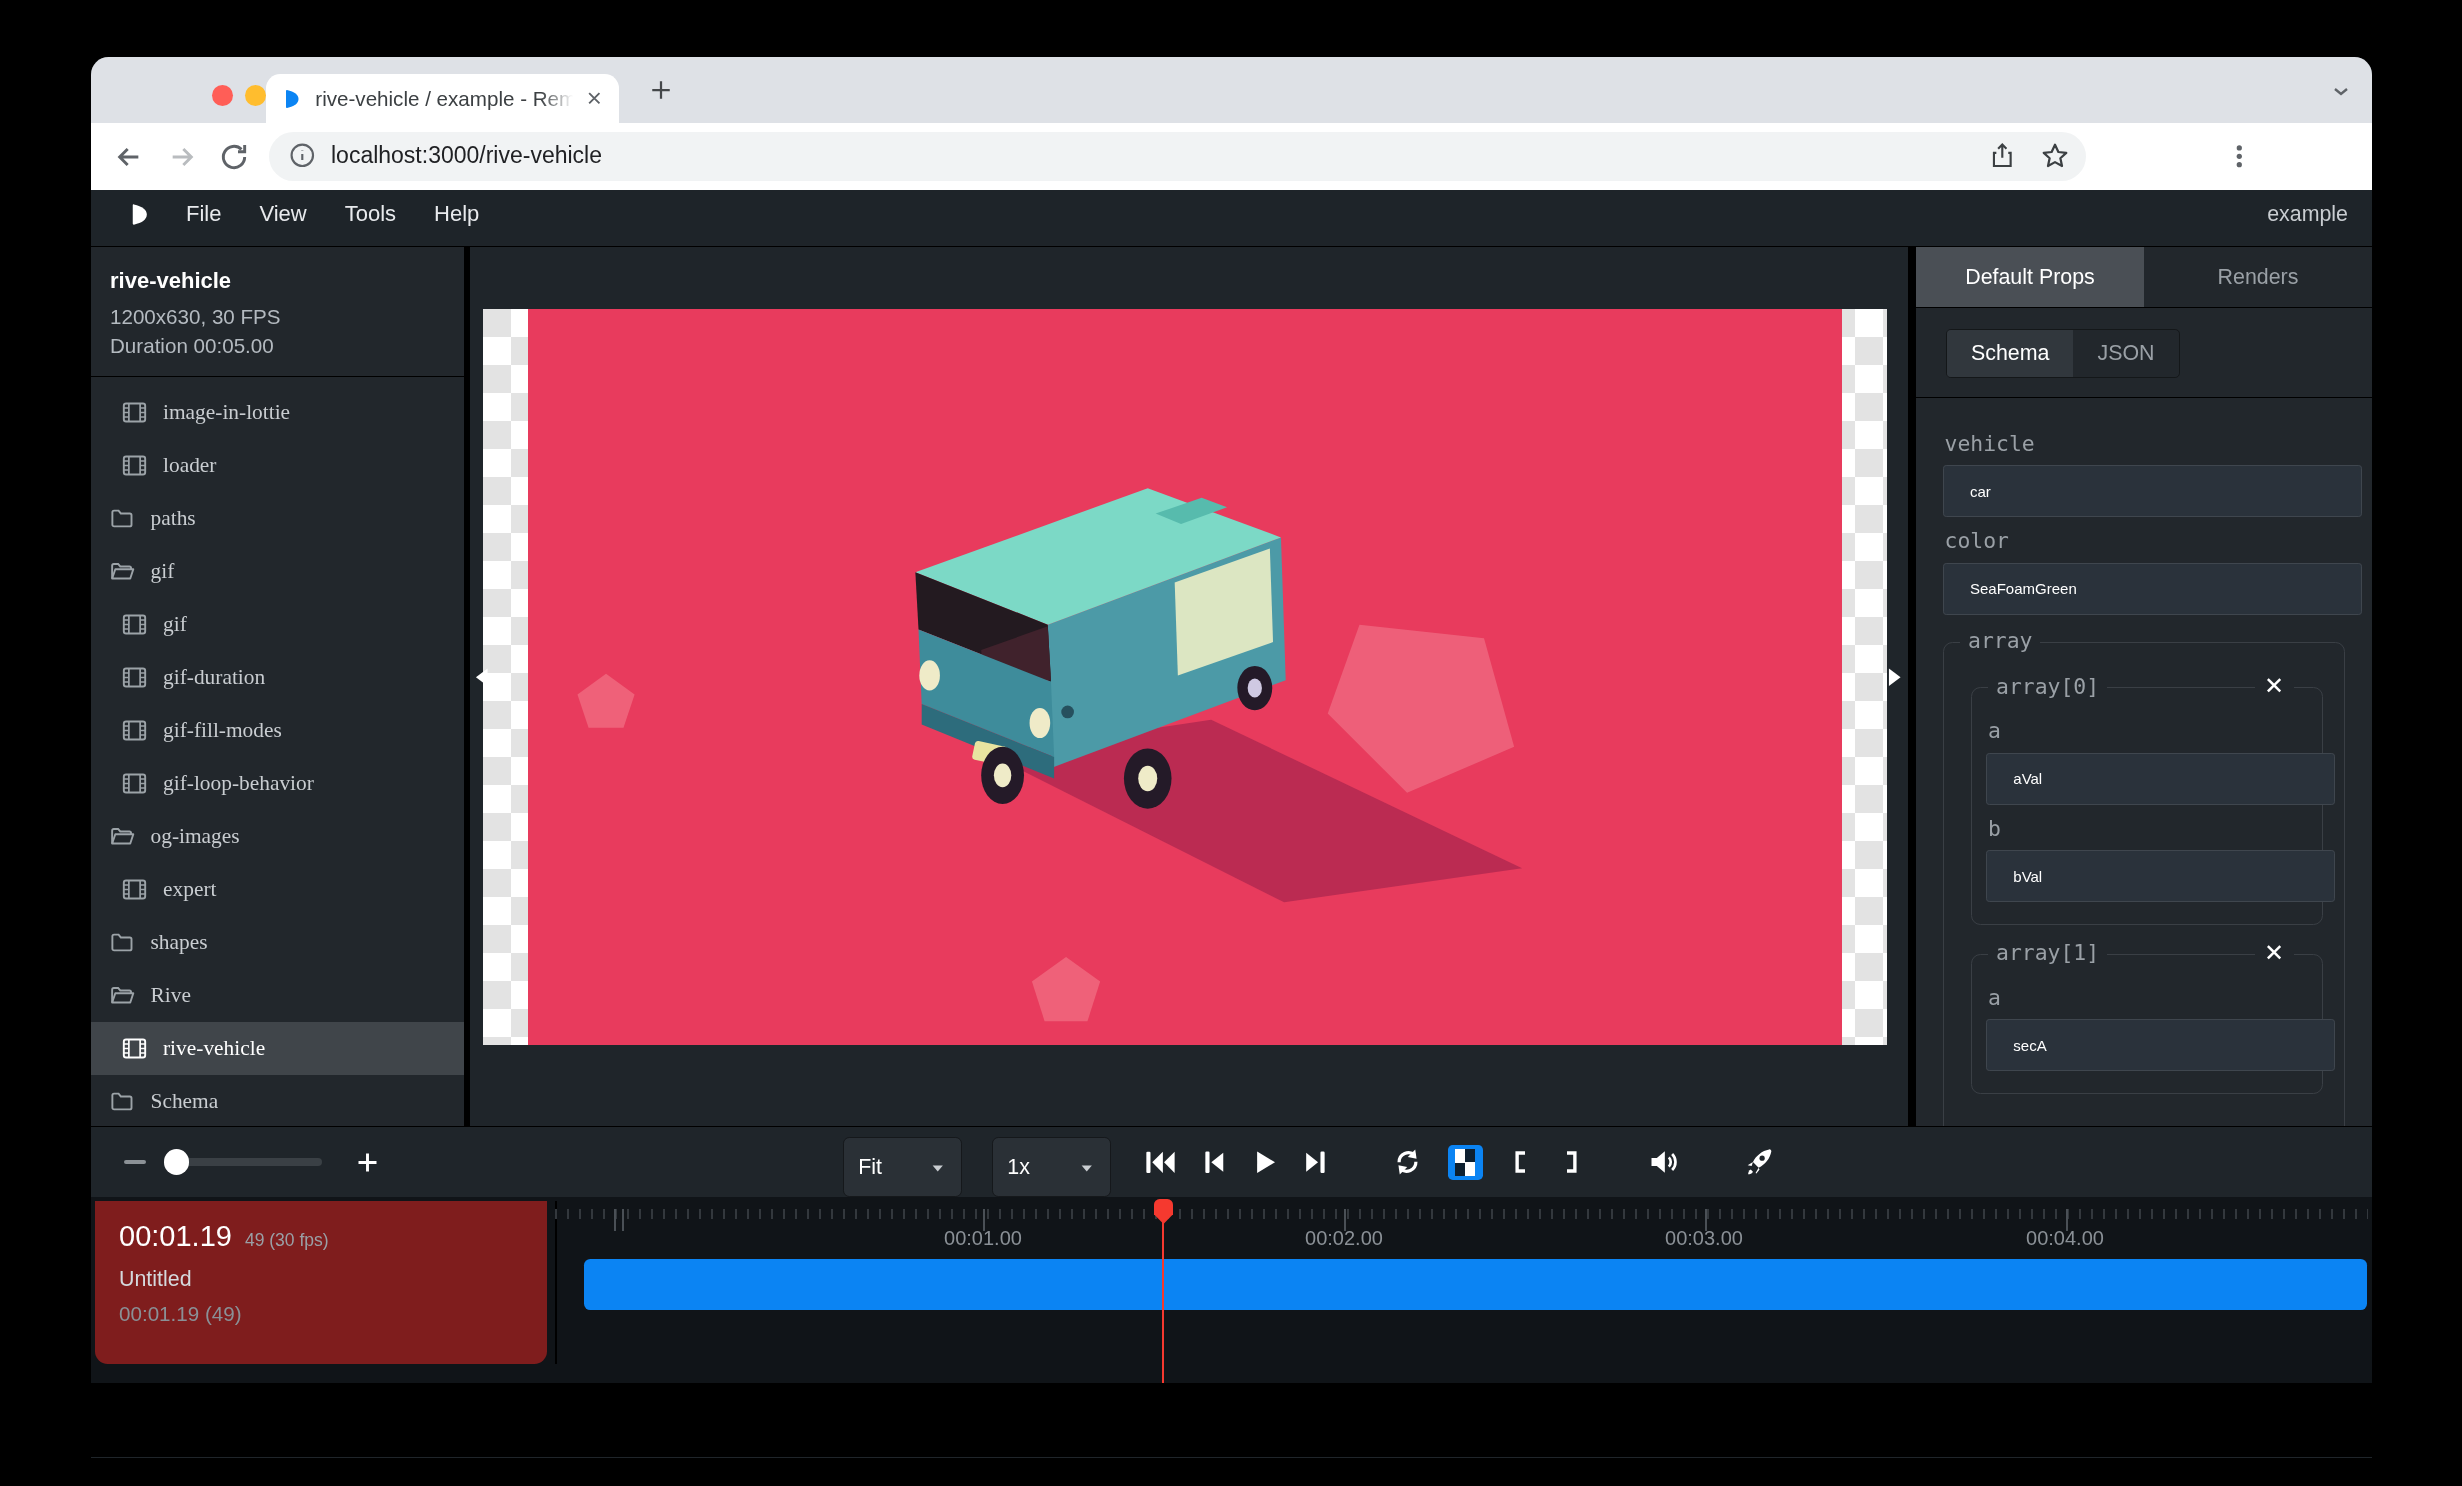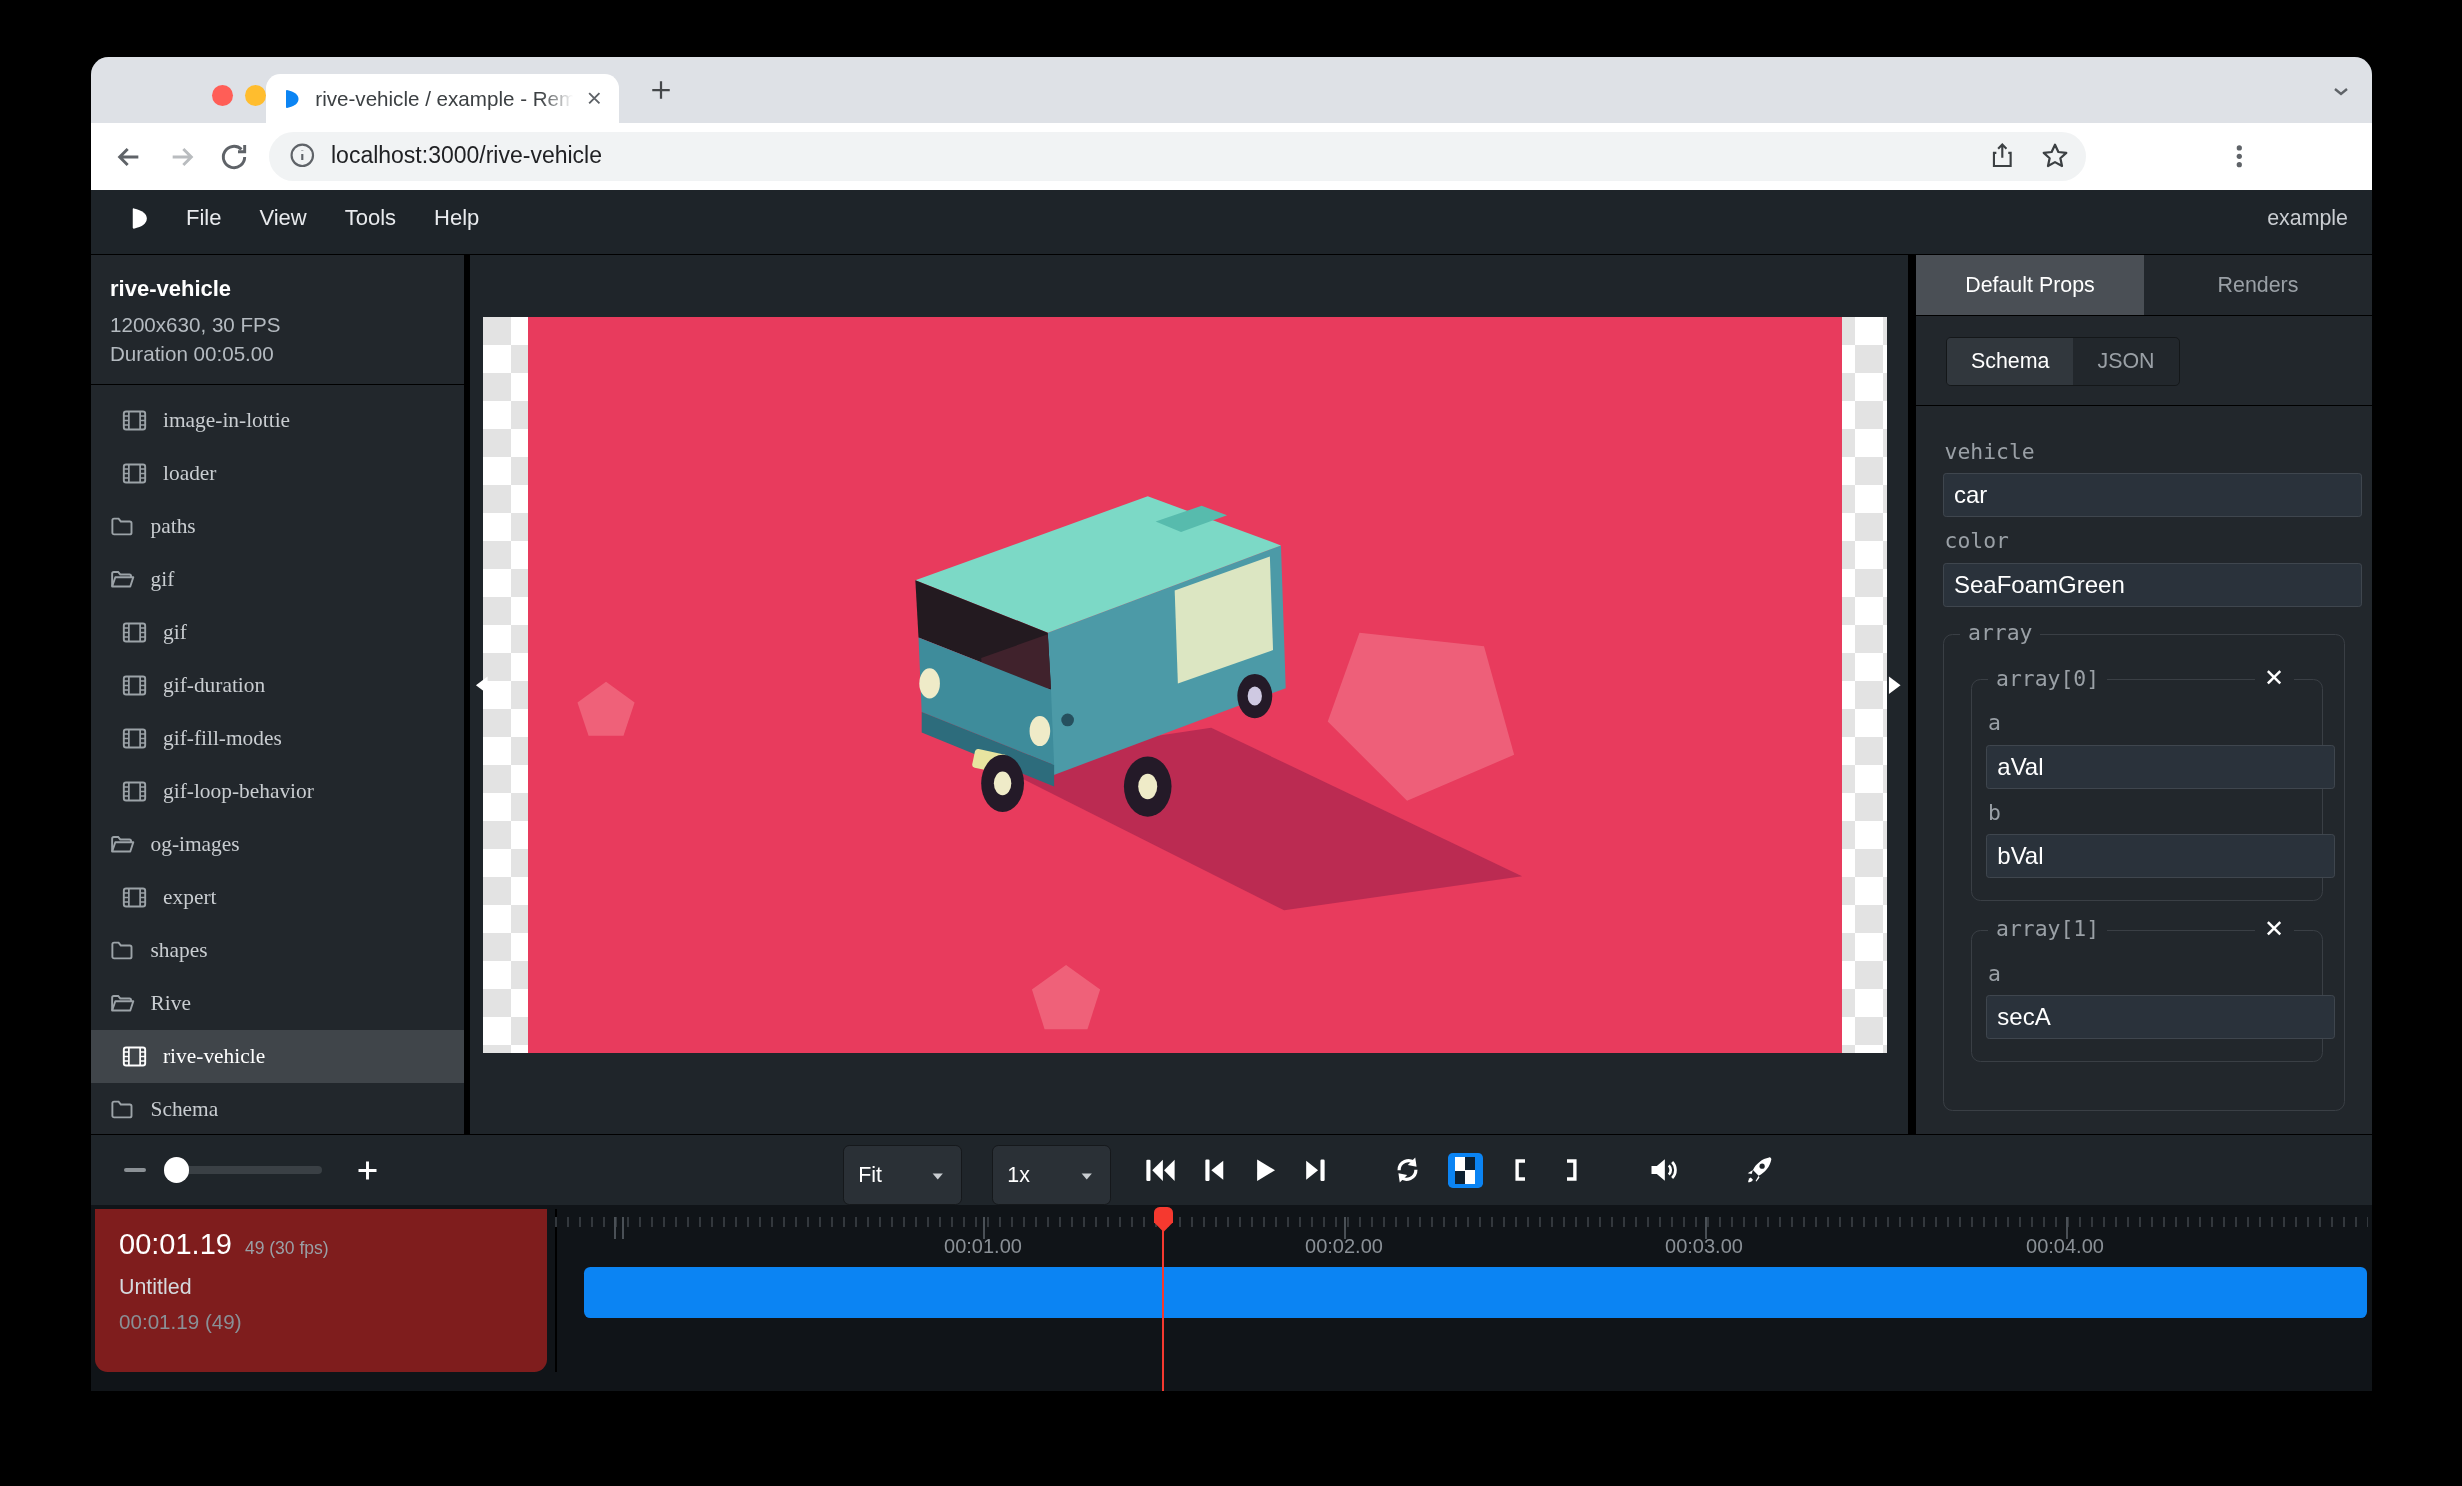--- a/index.html
+++ b/index.html
@@ -16,21 +16,21 @@
   .newtab{position:absolute;left:555px;top:17.5px;color:#44474A;}
   .tabchev{position:absolute;right:19px;top:22px;color:#5F6368;}
   .toolbar{height:67px;background:#fff;display:flex;align-items:center;padding:0 20.6px;box-sizing:border-box;}
   .navico{width:35px;height:35px;margin-right:17.5px;display:flex;align-items:center;justify-content:center;color:#5F6368;}
   .navico.dis{color:#B9BCBF;}
   .urlbar{flex:0 0 auto;width:1817px;height:49px;background:#F1F3F4;border-radius:27px;display:flex;
     align-items:center;padding:0 16px 2px 19px;box-sizing:border-box;color:#5F6368;}
   .urltext{font-size:23px;color:#202124;margin-left:14.3px;flex:1;}
   .kebab{margin-left:139px;color:#5F6368;}
   
-  .menubar{height:65px;background:#1E2429;display:flex;align-items:center;padding:0 24px 8px 35px;
+  .menubar{height:57px;background:#1E2429;display:flex;align-items:center;padding:0 24px 8px 35px;
     box-sizing:border-box;border-bottom:1.6px solid #000;}
   .menubar .logo{margin-right:33px;display:flex;}
   .menu-item{color:#E8EAED;font-size:22px;margin-right:38px;}
   .menubar-right{margin-left:auto;color:#C9CDD1;font-size:21.4px;}
   
   .main{display:flex;height:879px;}
   .sidebar{width:377px;background:#22272C;border-right:4.8px solid #000;box-sizing:border-box;flex:none;overflow:hidden;}
   .sb-head{padding:20.6px 19px 16px 19px;border-bottom:1.6px solid #000;}
   .sb-title{color:#fff;font-size:22px;font-weight:bold;margin-bottom:8px;}
   .sb-sub{color:#B4BAC0;font-size:20.6px;line-height:29px;}
@@ -54,22 +54,22 @@
   .props{width:456px;background:#22272C;flex:none;display:flex;flex-direction:column;overflow:hidden;}
   .props-tabs{display:flex;height:60px;border-bottom:1.6px solid #000;flex:none;}
   .ptab{flex:1;display:flex;align-items:center;justify-content:center;font-size:21.4px;color:#9AA0A6;background:#22272C;}
   .ptab.act{background:#4A4F55;color:#fff;}
   .seg-row{padding:20.6px 0 19px 30px;border-bottom:1.6px solid #000;flex:none;}
   .seg{display:inline-flex;border:1.6px solid #141719;border-radius:4.8px;overflow:hidden;}
   .seg div{padding:11px 24px;font-size:21.4px;color:#9AA0A6;}
   .seg .act{background:#31373D;color:#fff;}
   .form{padding:22px 27px 0 27px;overflow:hidden;flex:1;}
   .plabel{font-family:"DejaVu Sans Mono",monospace;font-size:21.4px;color:#9AA0A6;margin:11px 0 9.5px 1.6px;}
-  .pinput{display:block;width:419px;height:44px;background:#2A323B;border:1.6px solid #3F464E;border-radius:3.2px;
-    color:#fff;font-size:24px;font-family:"Liberation Sans",sans-serif;padding:0 10px;box-sizing:border-box;outline:none;}
+  .pinput{display:block;width:419px;height:52px;background:#2A323B;border:1.6px solid #3F464E;border-radius:3.2px;
+    color:#fff;font-size:15px;font-family:"Liberation Sans",sans-serif;padding:0 26px;box-sizing:border-box;outline:none;}
   .fieldset{position:relative;border:1.6px solid #3A3F45;border-radius:9.5px;margin-top:27px;padding:20.6px 16px 19px 16px;}
   .legend{position:absolute;top:-14.3px;left:16px;background:#22272C;padding:0 8px;
     font-family:"DejaVu Sans Mono",monospace;font-size:21.4px;color:#9AA0A6;}
   .fs-x{position:absolute;top:-16px;right:28.6px;background:#22272C;padding:0 9.5px;color:#fff;font-size:24px;}
   .fieldset.inner{margin:24px 4.8px 28.6px 11px;padding:19px 14.3px 22px 14.3px;}
   .fieldset.inner .pinput{width:349px;}
   
   .controls{position:relative;height:70px;background:#1F252A;border-top:1.6px solid #000;}
   .zoomgrp{position:absolute;left:33px;top:0;height:70px;display:flex;align-items:center;}
   .minus{width:22px;height:4.8px;background:#8B9196;border-radius:2.4px;}

